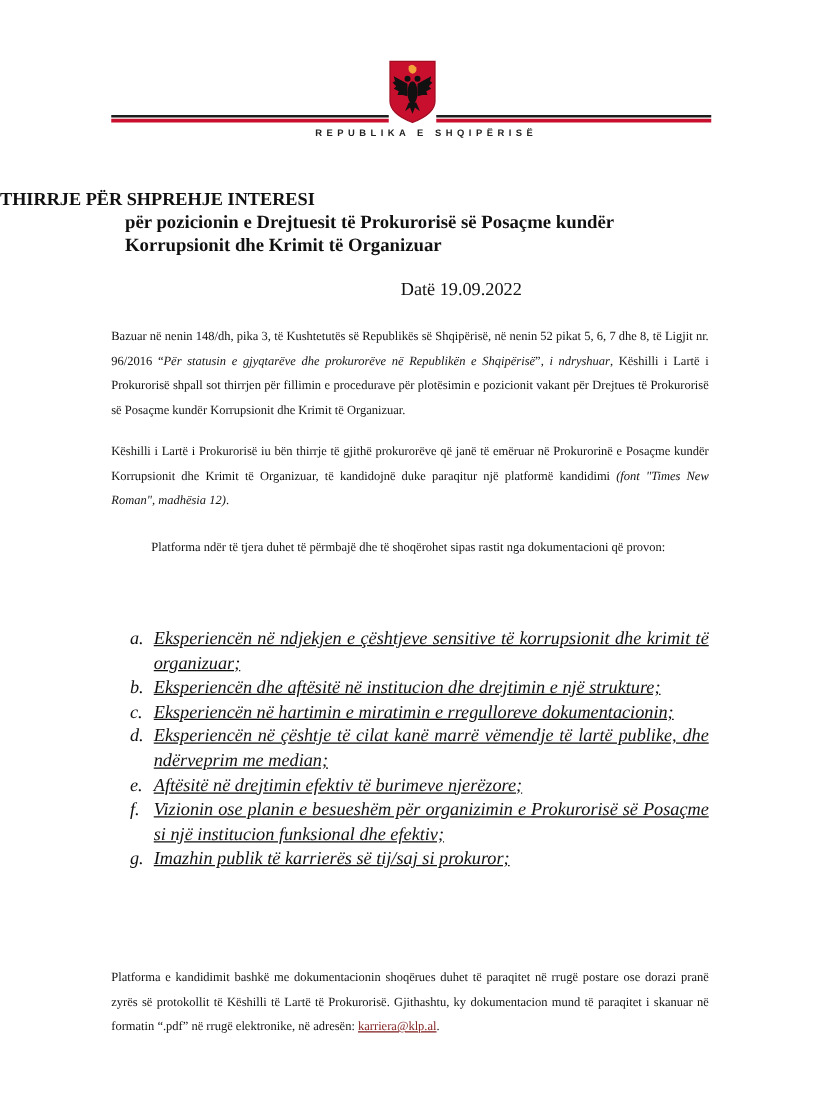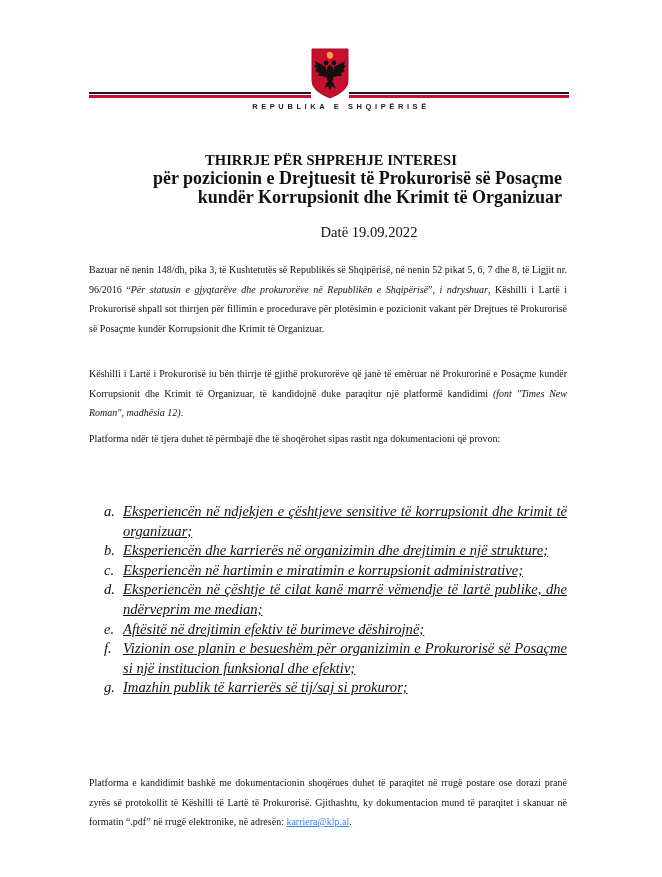--- a/index.html
+++ b/index.html
@@ -65,32 +65,31 @@
       font-weight: bold;
       letter-spacing: 0.1px;
     }
 
     
     .title {
       position: absolute;
       top: 151px;
       left: 0;
       width: 662px;
-      text-align: center;
       font-size: 14.6px;
       font-weight: bold;
       line-height: 19px;
     }
     .subtitle {
       position: absolute;
       top: 169px;
       left: 100px;
       width: 462px;
-      text-align: right;
-      font-size: 18px;
+      text-align: left;
+      font-size: 15px;
       font-weight: bold;
       line-height: 19px;
     }
     .date {
       position: absolute;
       top: 224px;
       left: 0;
       width: 662px;
       text-align: center;
       font-size: 14.6px;
@@ -101,22 +100,22 @@
     .para {
       position: absolute;
       left: 89px;
       width: 478px;
       font-size: 10px;
       line-height: 19.6px;
       text-align: justify;
       margin: 0;
     }
     .p1 { top: 260px; }
-    .p2 { top: 364px; }
-    .p3 { top: 429px; }
+    .p2 { top: 352px; }
+    .p3 { top: 429px; margin-left: 32px; }
 
     .list {
       position: absolute;
       left: 89px;
       top: 502px;
       width: 478px;
       margin: 0;
       padding: 0;
       list-style: none;
       font-size: 14.6px;
@@ -144,21 +143,21 @@
       font-size: 14.6px;
       line-height: 19.6px;
       text-align: justify;
       font-weight: bold;
       font-style: italic;
       margin: 0;
     }
     .p-last { top: 773px; }
 
     .email-link {
-      color: #3b82f6;
+      color: #7f1d1d;
       margin-top: 20px;
     }
     em { font-style: italic; }
   </style>
 </head>
 <body>
 
 <div class="page">
 
   <div class="rule rule-left">
@@ -203,33 +202,33 @@
 
   <p class="para p3">Platforma ndër të tjera duhet të përmbajë dhe të shoqërohet sipas rastit nga dokumentacioni që provon:</p>
 
   <ul class="list">
     <li>
         <span class="marker">a.</span>
         <span class="txt">Eksperiencën në ndjekjen e çështjeve sensitive të korrupsionit dhe krimit të organizuar;</span>
       </li>
     <li>
         <span class="marker">b.</span>
-        <span class="txt">Eksperiencën dhe karrierës në organizimin dhe drejtimin e një strukture;</span>
+        <span class="txt">Eksperiencën dhe aftësitë në institucion dhe drejtimin e një strukture;</span>
       </li>
     <li>
         <span class="marker">c.</span>
-        <span class="txt">Eksperiencën në hartimin e miratimin e korrupsionit administrative;</span>
+        <span class="txt">Eksperiencën në hartimin e miratimin e rregulloreve dokumentacionin;</span>
       </li>
     <li>
         <span class="marker">d.</span>
         <span class="txt">Eksperiencën në çështje të cilat kanë marrë vëmendje të lartë publike, dhe ndërveprim me median;</span>
       </li>
     <li>
         <span class="marker">e.</span>
-        <span class="txt">Aftësitë në drejtimin efektiv të burimeve dëshirojnë;</span>
+        <span class="txt">Aftësitë në drejtimin efektiv të burimeve njerëzore;</span>
       </li>
     <li>
         <span class="marker">f.</span>
         <span class="txt">Vizionin ose planin e besueshëm për organizimin e Prokurorisë së Posaçme si një institucion funksional dhe efektiv;</span>
       </li>
     <li>
         <span class="marker">g.</span>
         <span class="txt">Imazhin publik të karrierës së tij/saj si prokuror;</span>
       </li>
   </ul>

